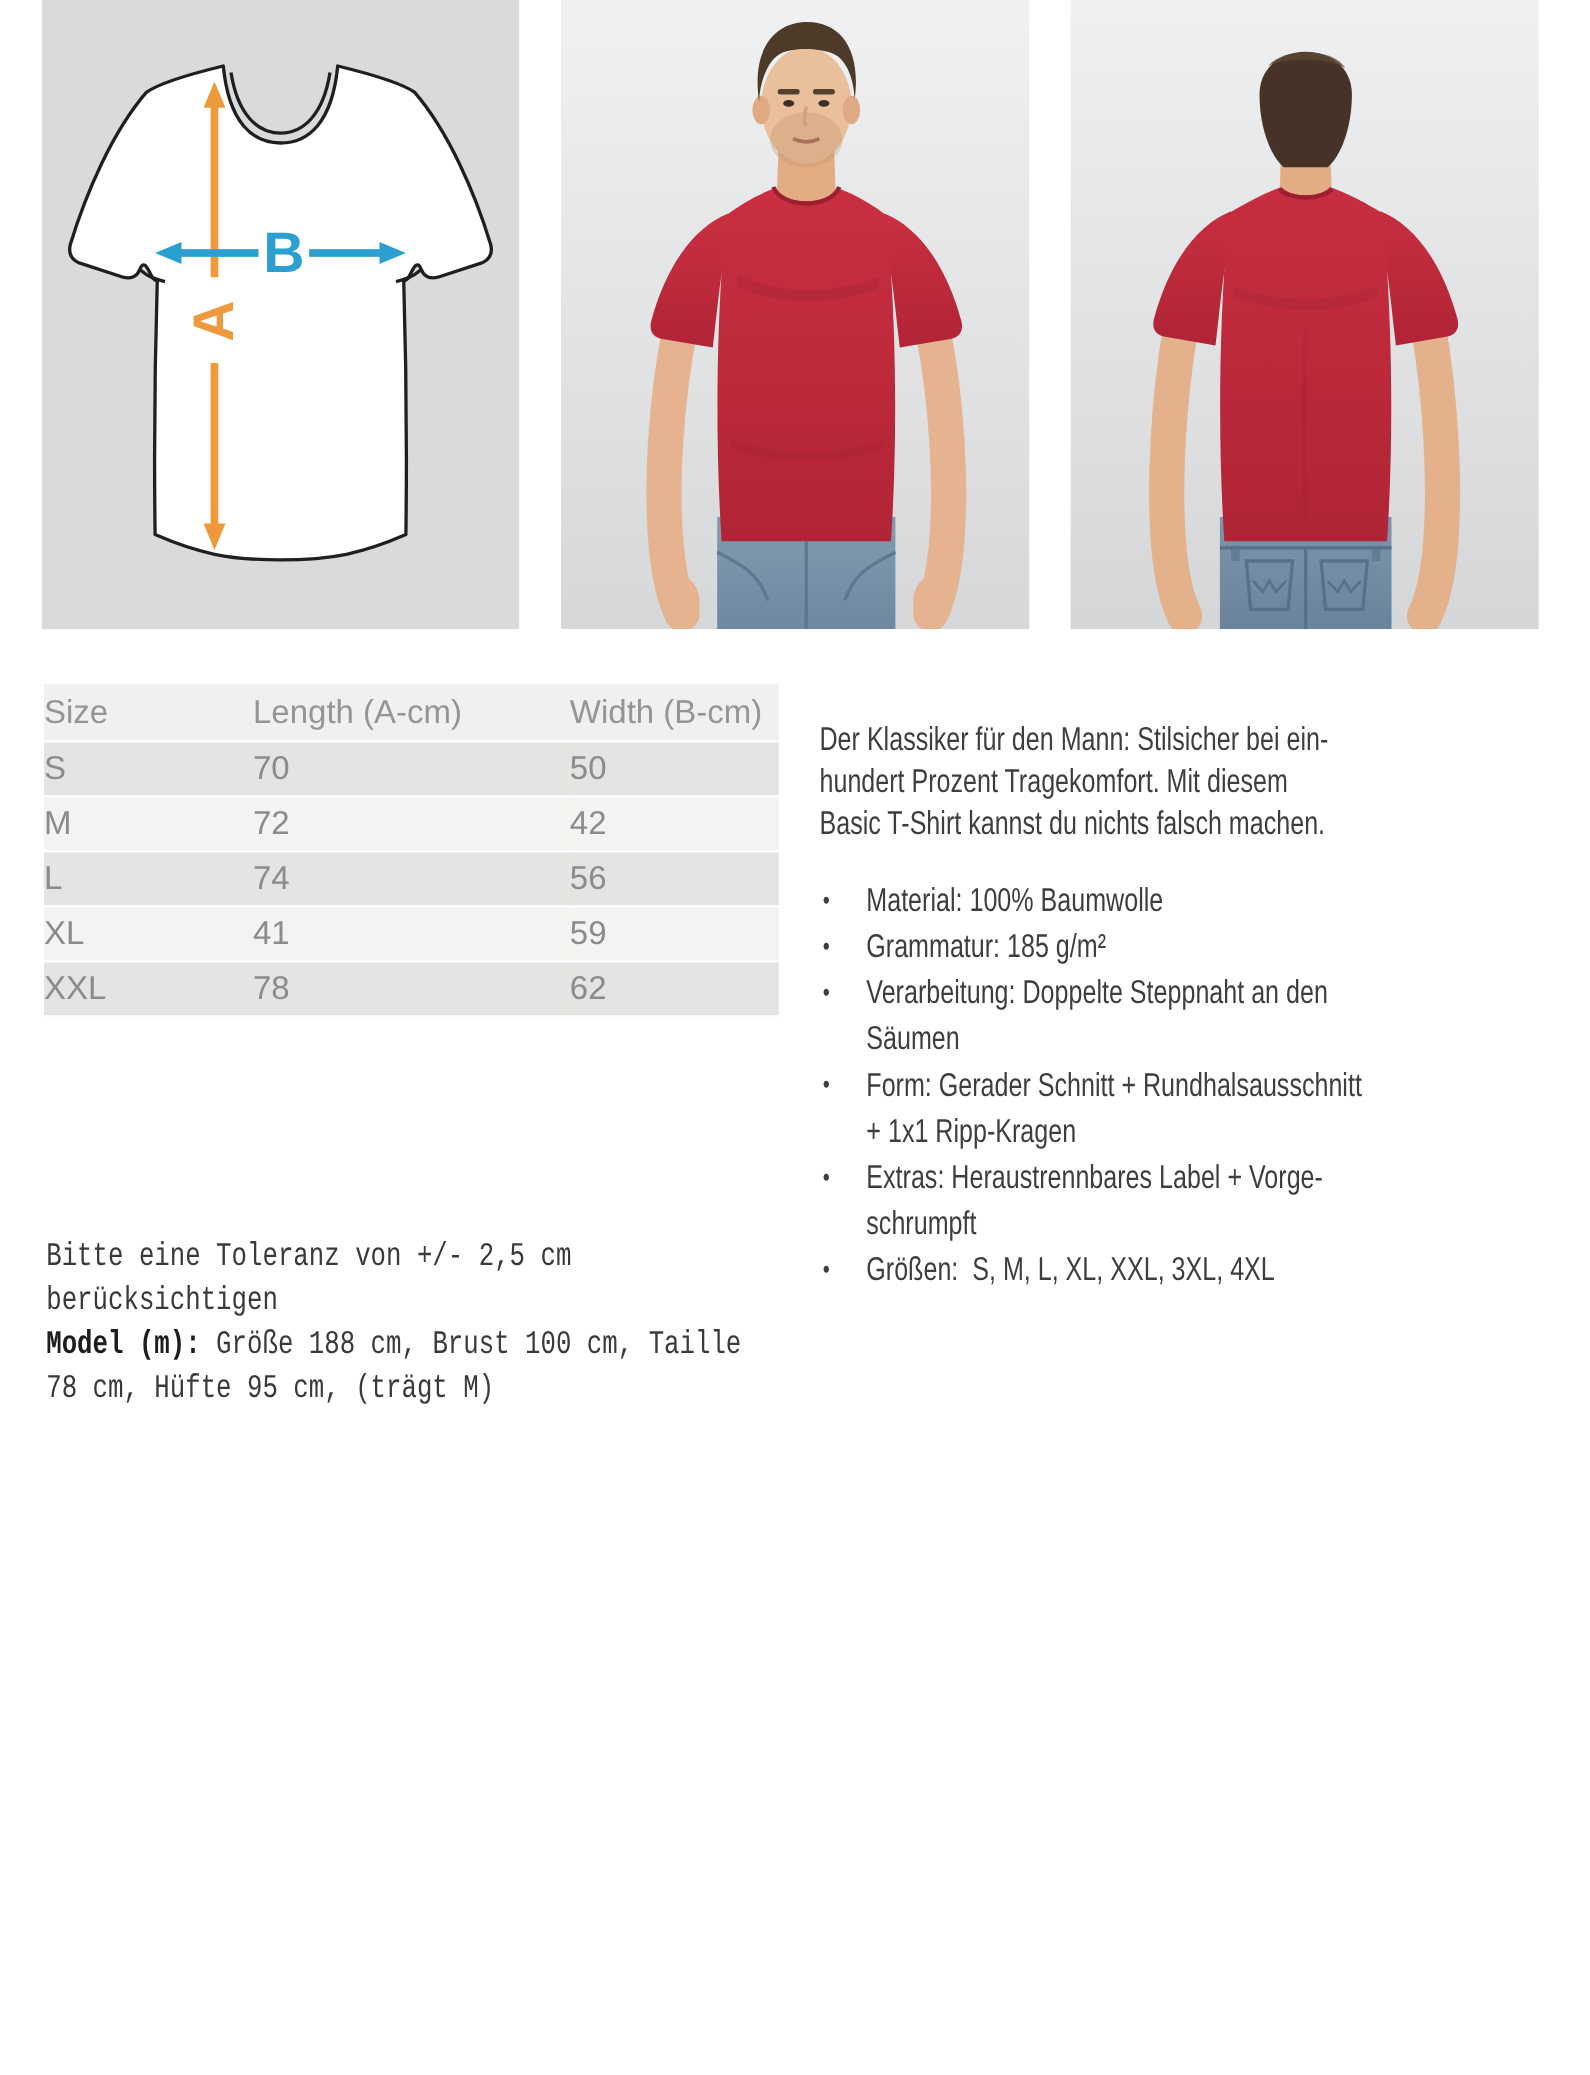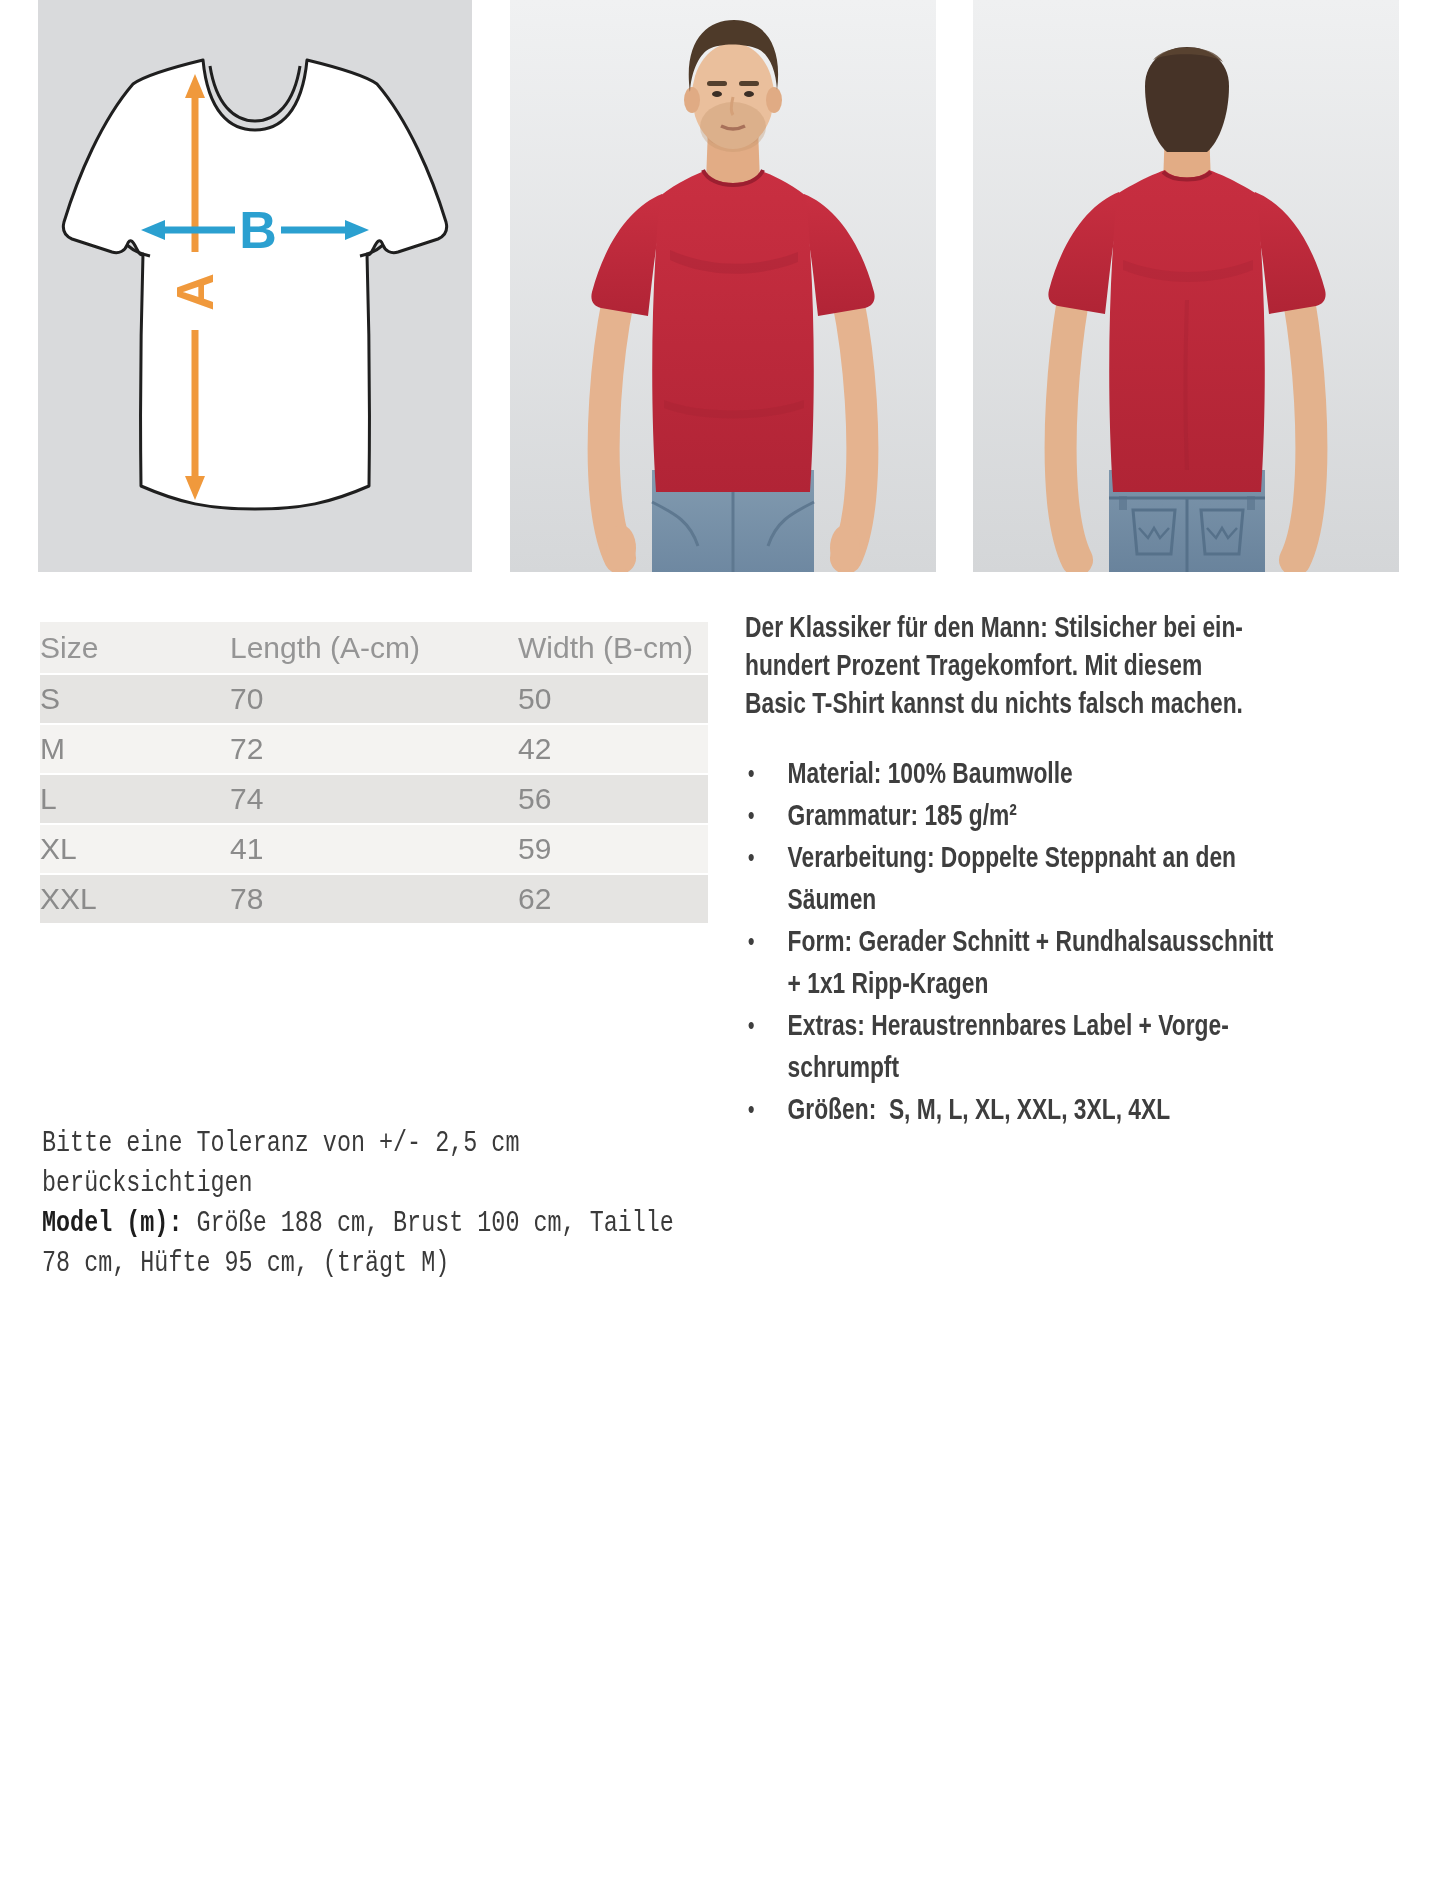--- a/index.html
+++ b/index.html
@@ -26,21 +26,21 @@
   }
   table.size-chart td{
     height:48px;color:#8b8b8b;text-align:left;padding:0;
     border-bottom:2px solid #ffffff;
   }
   table.size-chart tr.stripe-dark td{background:#e5e4e2;}
   table.size-chart tr.stripe-light td{background:#f4f3f1;}
   .cell-pad{padding-left:33px;}
 
   
-  .description{position:absolute;left:745px;top:608px;width:660px;font-weight:bold;}
+  .description{position:absolute;left:745px;top:654px;width:660px;}
   .desc-intro{
     margin:0;font-size:30px;line-height:38px;color:#3e3e3e;
     white-space:pre-wrap;width:660px;
     transform:scaleX(0.76);transform-origin:left top;
   }
   ul.desc-bullets{
     list-style:none;margin:30px 0 0 0;padding:0;width:700px;
     transform:scaleX(0.76);transform-origin:left top;
   }
   ul.desc-bullets li{

